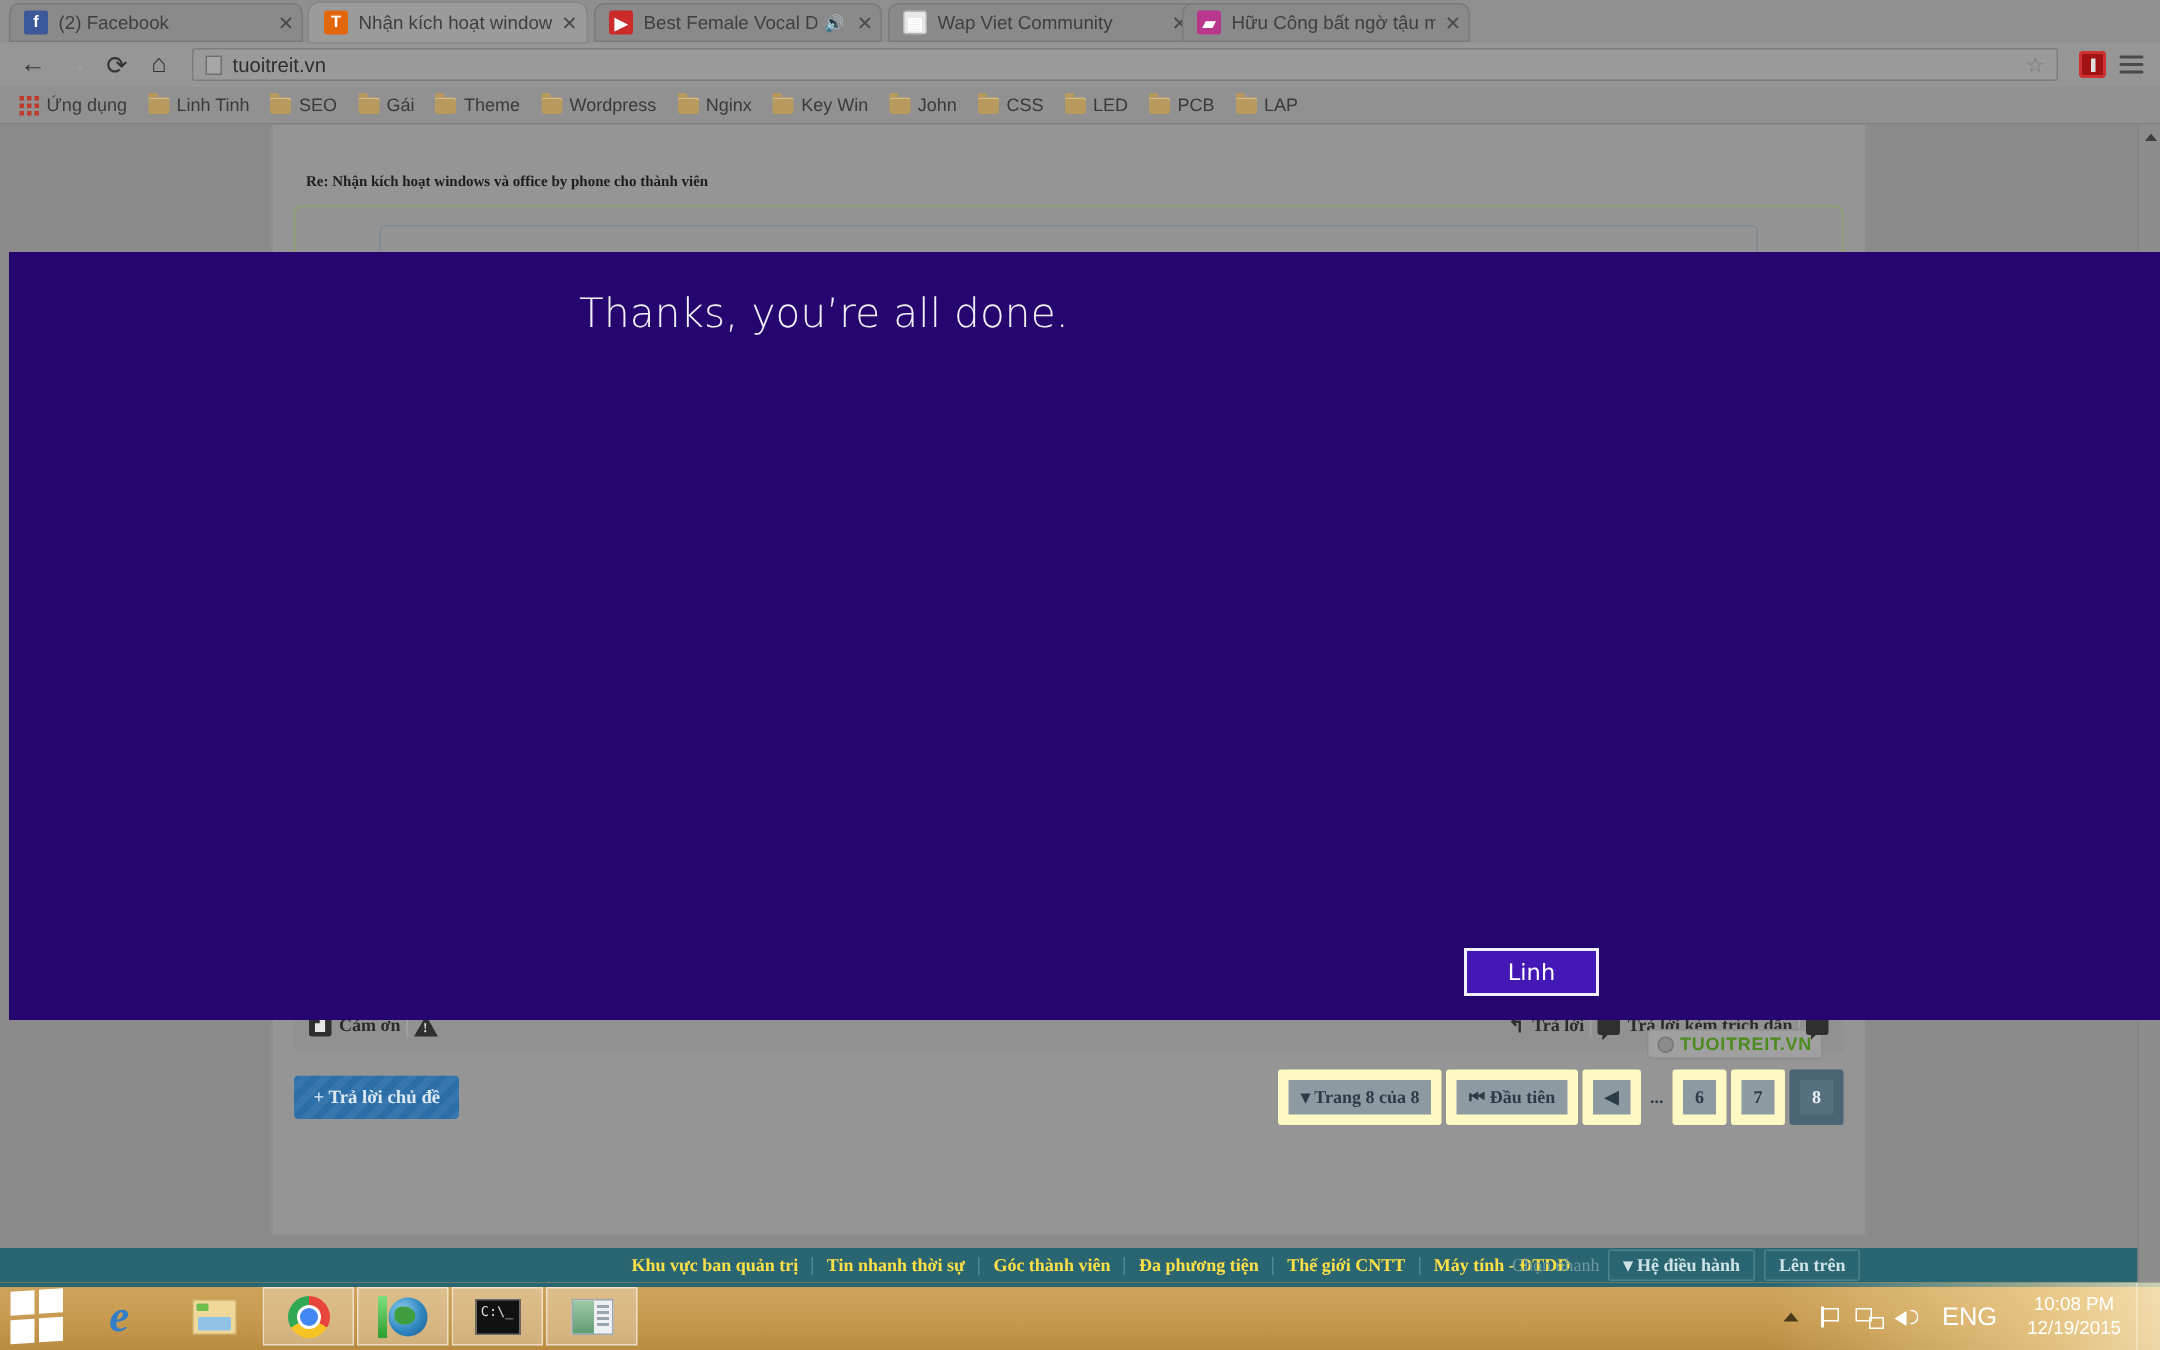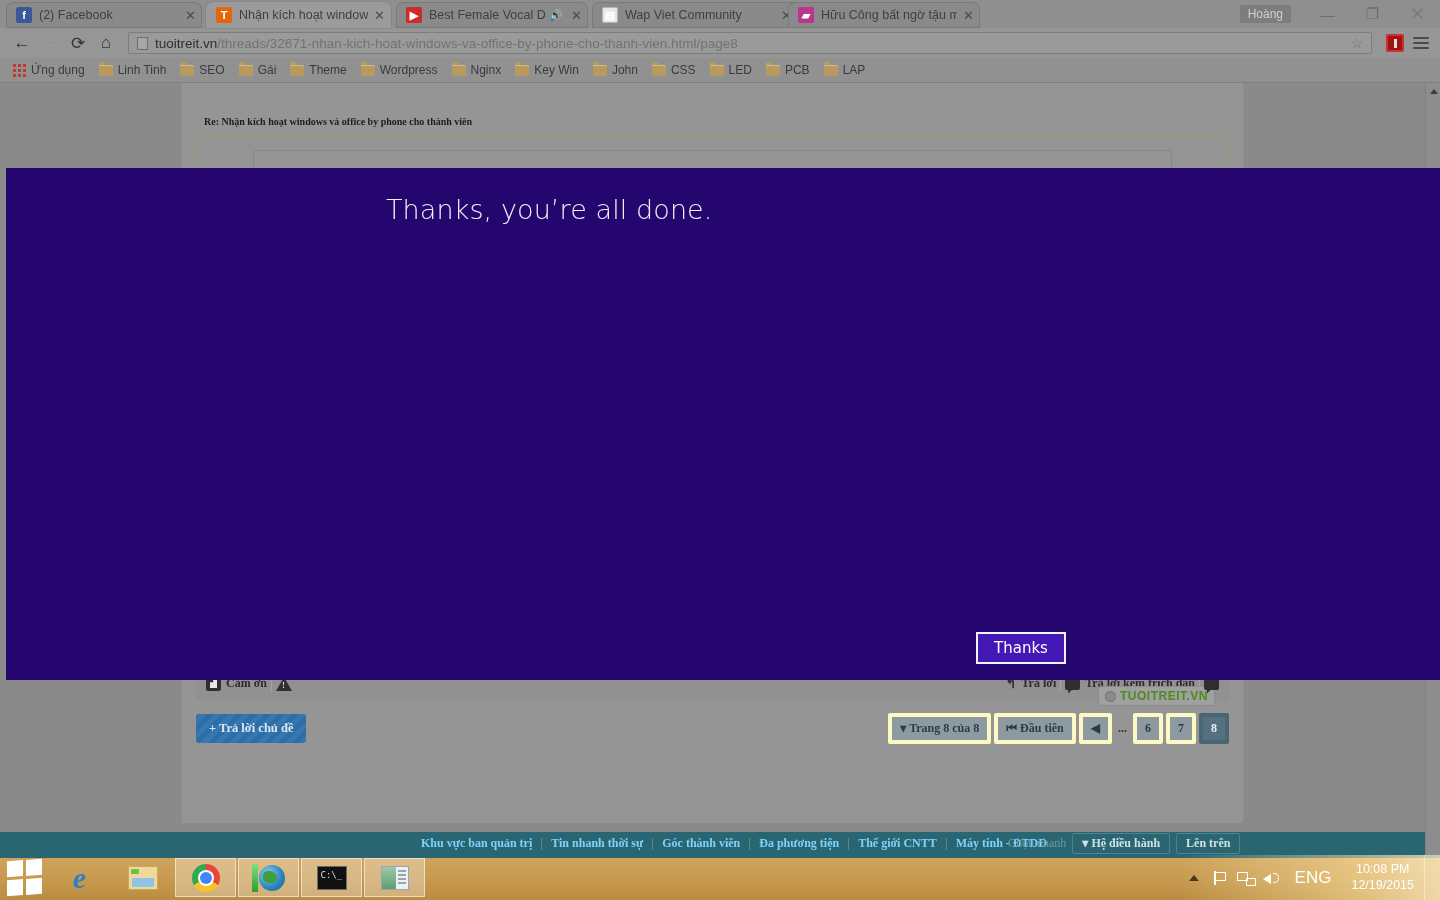--- a/index.html
+++ b/index.html
@@ -195,36 +195,36 @@
     margin: 12px 14px 0 14px; display: flex; align-items: center; justify-content: space-between;
   }
   .reply-topic-btn {
     background: #2c6fa8; color: #dce8f2; font-size: 12.5px; font-weight: bold;
     padding: 7px 13px; border-radius: 3px;
     font-family: "Liberation Serif", serif;
     background-image: repeating-linear-gradient(-45deg, rgba(255,255,255,.06) 0 5px, rgba(0,0,0,0) 5px 10px);
   }
   .pager { display: flex; align-items: center; gap: 3px; }
   .pbtn {
-    border: 4px solid #fef9c3; background: #8e9aa2; color: #2b3c47;
+    border: 7px solid #fef9c3; background: #8e9aa2; color: #2b3c47;
     font-size: 12px; padding: 4px 8px; border-radius: 2px;
     font-family: "Liberation Serif", serif; font-weight: bold;
   }
   .pbtn.plain { border: none; background: transparent; padding: 4px 3px; }
   .pbtn.current { background: #55707f; color: #e8eff3; border-color: #4a6574; }
 
   
   .forum-nav {
     position: absolute; left: 0; top: 832px; width: 1440px; height: 23px;
     background: #2a6672; display: flex; align-items: center;
     font-family: "Liberation Serif", serif;
   }
   .fn-links {
     position: absolute; left: 412px; display: flex; align-items: center;
-    font-size: 12px; font-weight: bold; color: #7dd3fc;
+    font-size: 12px; font-weight: bold; color: #fde047;
   }
   .fn-links .fl { padding: 0 9px; }
   .fn-links .fsep { width: 1px; height: 12px; background: #4e8a95; }
   .fn-right {
     position: absolute; left: 1008px; display: flex; align-items: center; gap: 6px;
     font-size: 12px; color: #6e9aa2;
   }
   .fn-chip {
     border: 1px solid #4b838e; color: #cfe2e6; font-weight: bold;
     padding: 2px 9px; border-radius: 2px;
@@ -396,38 +396,31 @@
         <span class="tab-title">Wap Viet Community</span>
         <span class="tab-close">✕</span>
       </div>
 
       <div class="tab inactive" style="left:788px; width:192px;">
         <span class="favicon fav-misc">▰</span>
         <span class="tab-title">Hữu Công bất ngờ tậu má</span>
         <span class="tab-close">✕</span>
       </div>
 
-      <div class="wincontrols">
-        <span class="user-chip">Hoàng</span>
-        <span class="wbtn">—</span>
-        <span class="wbtn">❐</span>
-        <span class="wbtn close">✕</span>
-      </div>
     </div>
 
     <div class="toolbar">
       <span class="navbtn">←</span>
       <span class="navbtn dim">→</span>
       <span class="navbtn">⟳</span>
       <span class="navbtn">⌂</span>
 
       <div class="omnibox">
         <span class="page-icon"></span>
         <span class="url-host">tuoitreit.vn</span>
-        <span class="url-path">/threads/32671-nhan-kich-hoat-windows-va-office-by-phone-cho-thanh-vien.html/page8</span>
         <span class="star">☆</span>
       </div>
 
       <span class="ext-icon">
           <i></i>
         </span>
       <span class="menu-icon">
           <span></span>
           <span></span>
           <span></span>
@@ -579,21 +572,21 @@
     </div>
 
     <div class="vscroll">
       <span class="arrow-up"></span>
       <span class="thumb"></span>
     </div>
   </div>
 
   <div class="overlay">
     <div class="overlay-title">Thanks, you’re all done.</div>
-    <div class="overlay-close">Thanks</div>
+    <div class="overlay-close">Linh</div>
   </div>
 
   <div class="taskbar">
     <div class="tb-right-glow"></div>
 
     <div class="start-btn">
       <span class="win-logo">
           <i></i>
           <i></i>
           <i></i>

